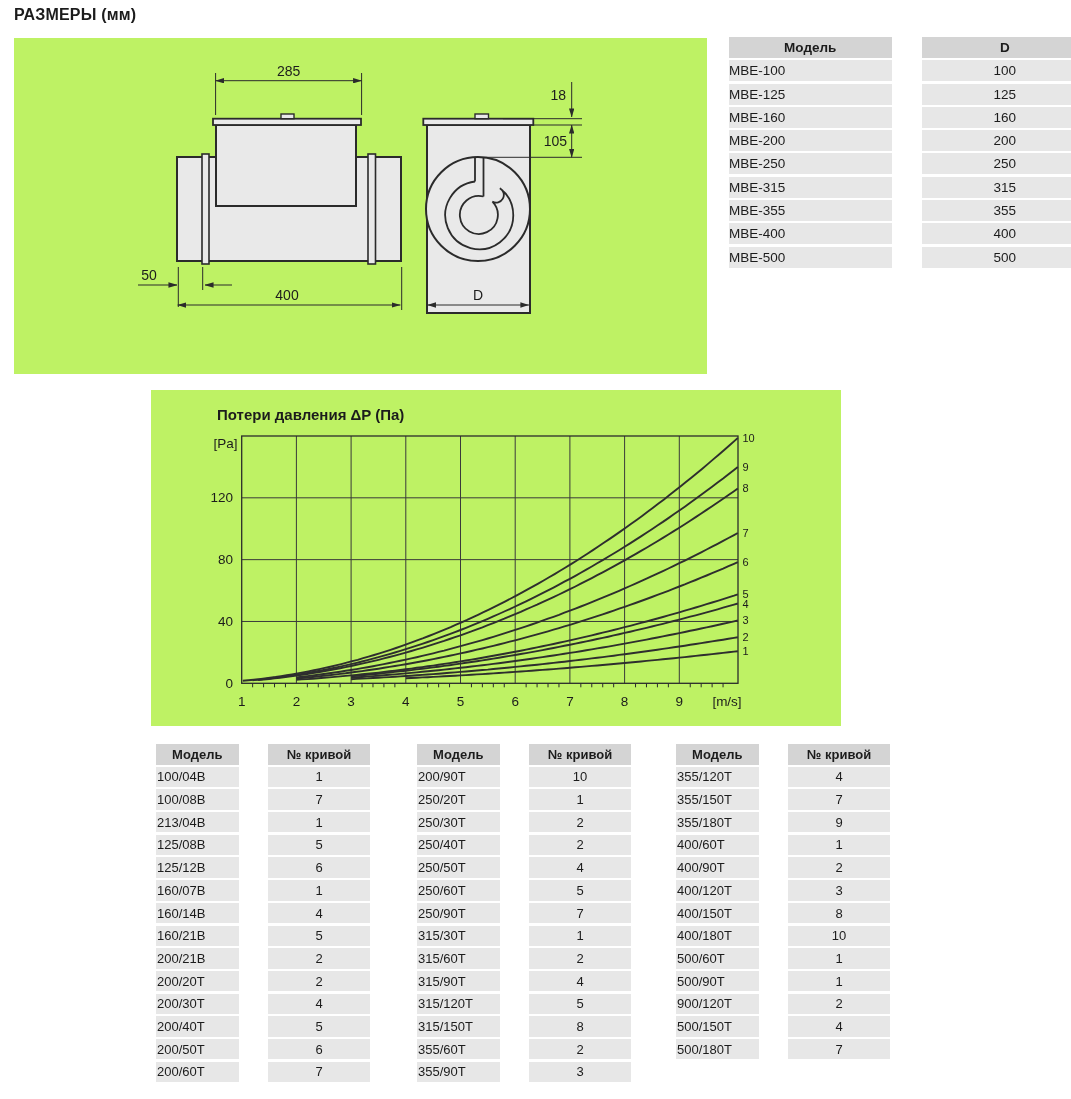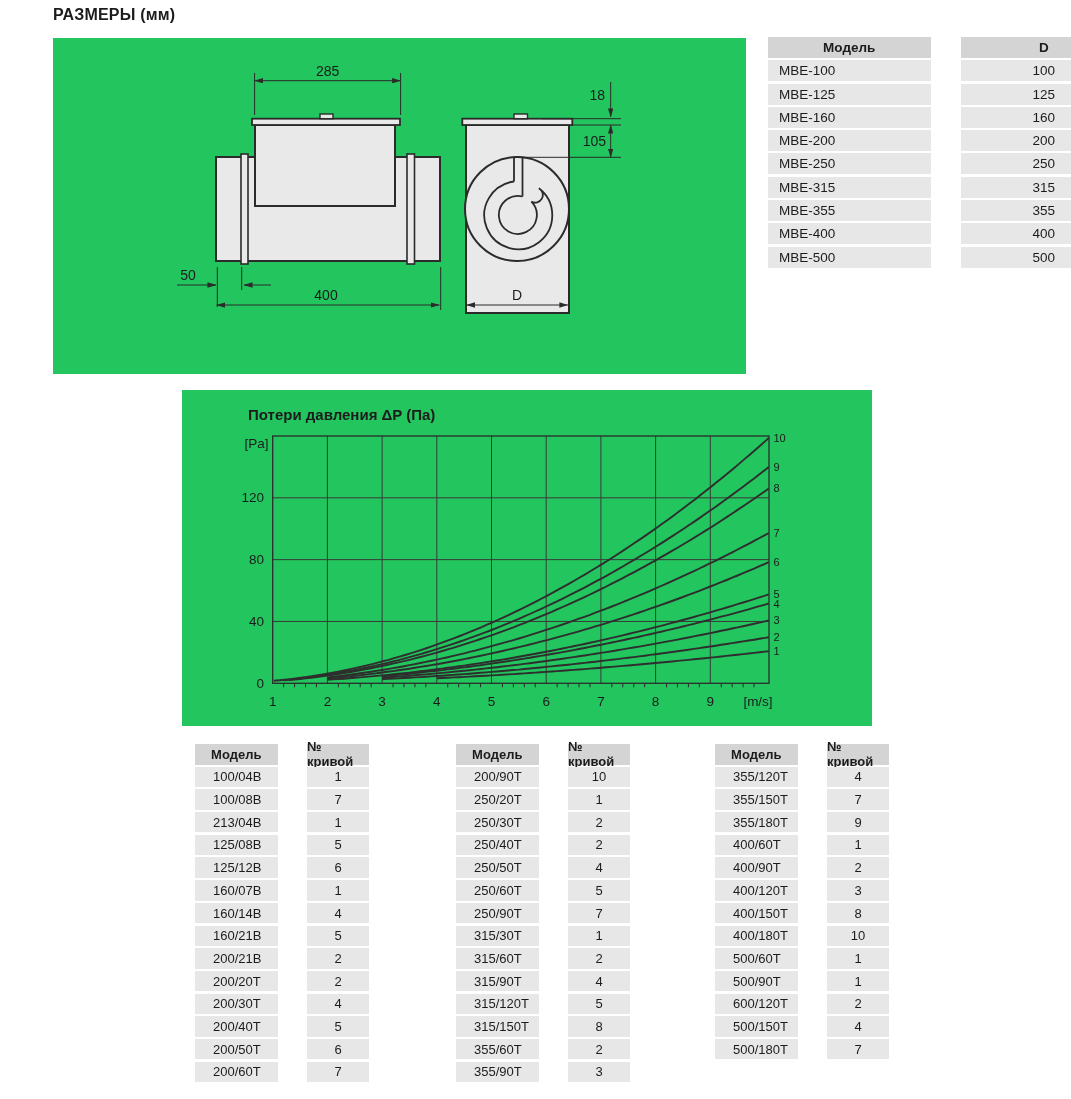--- a/index.html
+++ b/index.html
@@ -1,41 +1,41 @@
 <!DOCTYPE html>
 <html><head>
 <meta charset="utf-8">
 <style>
   html,body{margin:0;padding:0;}
   body{width:1071px;height:1099px;background:#ffffff;font-family:"Liberation Sans",sans-serif;color:#1c1c1c;position:relative;overflow:hidden;}
-  .page{position:absolute;inset:0;margin-left:39px;}
+  .page{position:absolute;inset:0;}
   .page-title{position:absolute;left:14px;top:6px;font-size:16px;font-weight:bold;letter-spacing:0.2px;}
-  .panel{position:absolute;background:#22c55e;}
+  .panel{position:absolute;background:#bef264;}
   .drawing-panel{left:14px;top:38px;width:693px;height:336px;}
-  .chart-panel{left:143px;top:390px;width:690px;height:336px;}
+  .chart-panel{left:151px;top:390px;width:690px;height:336px;}
   .chart-title{position:absolute;left:66px;top:16px;font-size:15px;font-weight:bold;}
   svg{display:block;}
   svg text{font-family:"Liberation Sans",sans-serif;fill:#1c1c1c;}
   .dim-text{font-size:14px;}
   .dtable{position:absolute;font-size:13px;}
   .dtable .trow,.dtable .thead{display:flex;gap:27px;}
   .dtable .cell{display:flex;align-items:center;background:#e7e7e7;}
   .dtable .thead .cell{background:#d4d4d4;font-weight:bold;justify-content:center;padding-left:0;}
   .dtable .c2{justify-content:center;}
   
   .top-table{left:729px;top:37px;font-size:13.5px;}
   .top-table .trow,.top-table .thead{height:21px;margin-bottom:2.3px;}
-  .top-table .c1{width:162.5px;margin-right:3px;padding-left:11px;box-sizing:border-box;}
+  .top-table .c1{width:162.5px;margin-right:3px;padding-left:0;box-sizing:border-box;}
   .top-table .c2{width:166.5px;}
   .top-table .thead .c1{padding-left:0;}
   
   .curve-table .thead{height:20.7px;margin-bottom:2px;}
   .curve-table .trow{height:20.4px;margin-bottom:2.3px;}
-  .curve-table .c1{width:82.5px;margin-right:2.5px;padding-left:18px;box-sizing:border-box;}
-  .curve-table .c2{width:62px;}
+  .curve-table .c1{width:82.5px;margin-right:2.5px;padding-left:1px;box-sizing:border-box;}
+  .curve-table .c2{width:102px;}
   .curve-table .thead .c1{padding-left:0;}
   .t1{left:156px;top:744px;}
   .t2{left:417px;top:744px;}
   .t3{left:676px;top:744px;}
 </style>
 </head>
 <body>
 
 <div class="page">
 
@@ -412,21 +412,21 @@
       </div>
       <div class="trow">
         <div class="cell c1">500/60T</div>
         <div class="cell c2">1</div>
       </div>
       <div class="trow">
         <div class="cell c1">500/90T</div>
         <div class="cell c2">1</div>
       </div>
       <div class="trow">
-        <div class="cell c1">600/120T</div>
+        <div class="cell c1">900/120T</div>
         <div class="cell c2">2</div>
       </div>
       <div class="trow">
         <div class="cell c1">500/150T</div>
         <div class="cell c2">4</div>
       </div>
       <div class="trow">
         <div class="cell c1">500/180T</div>
         <div class="cell c2">7</div>
       </div>

